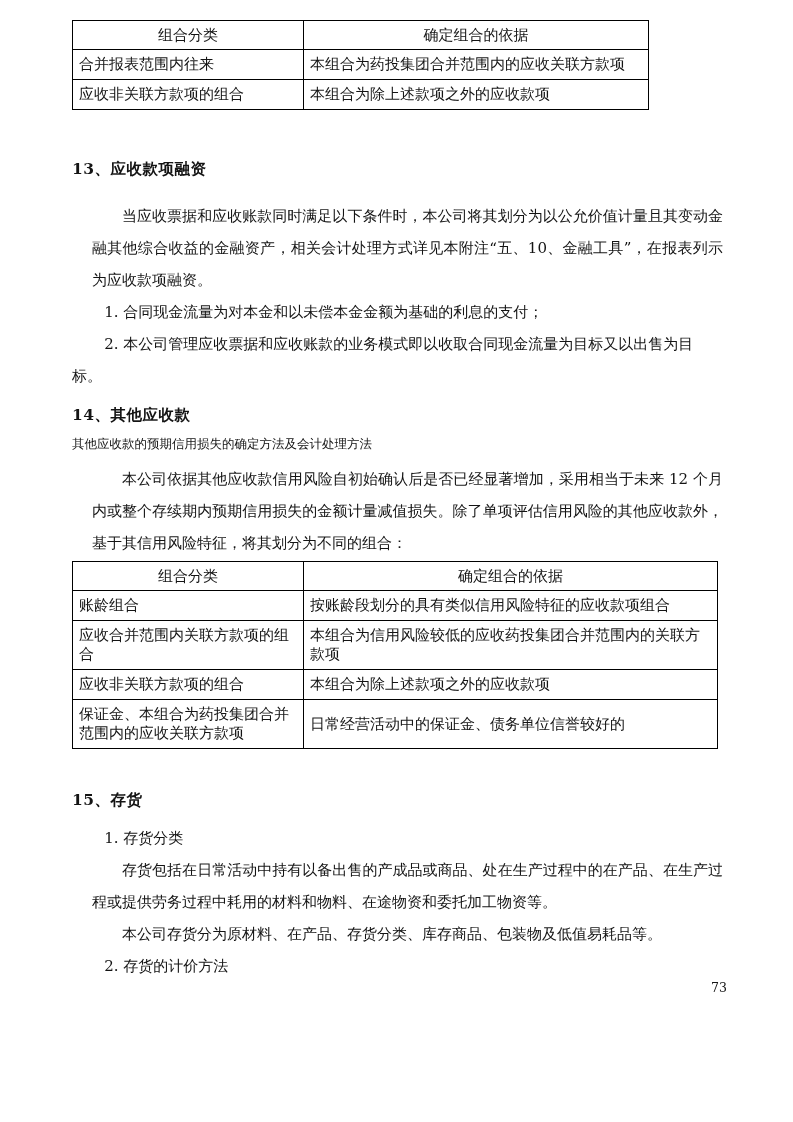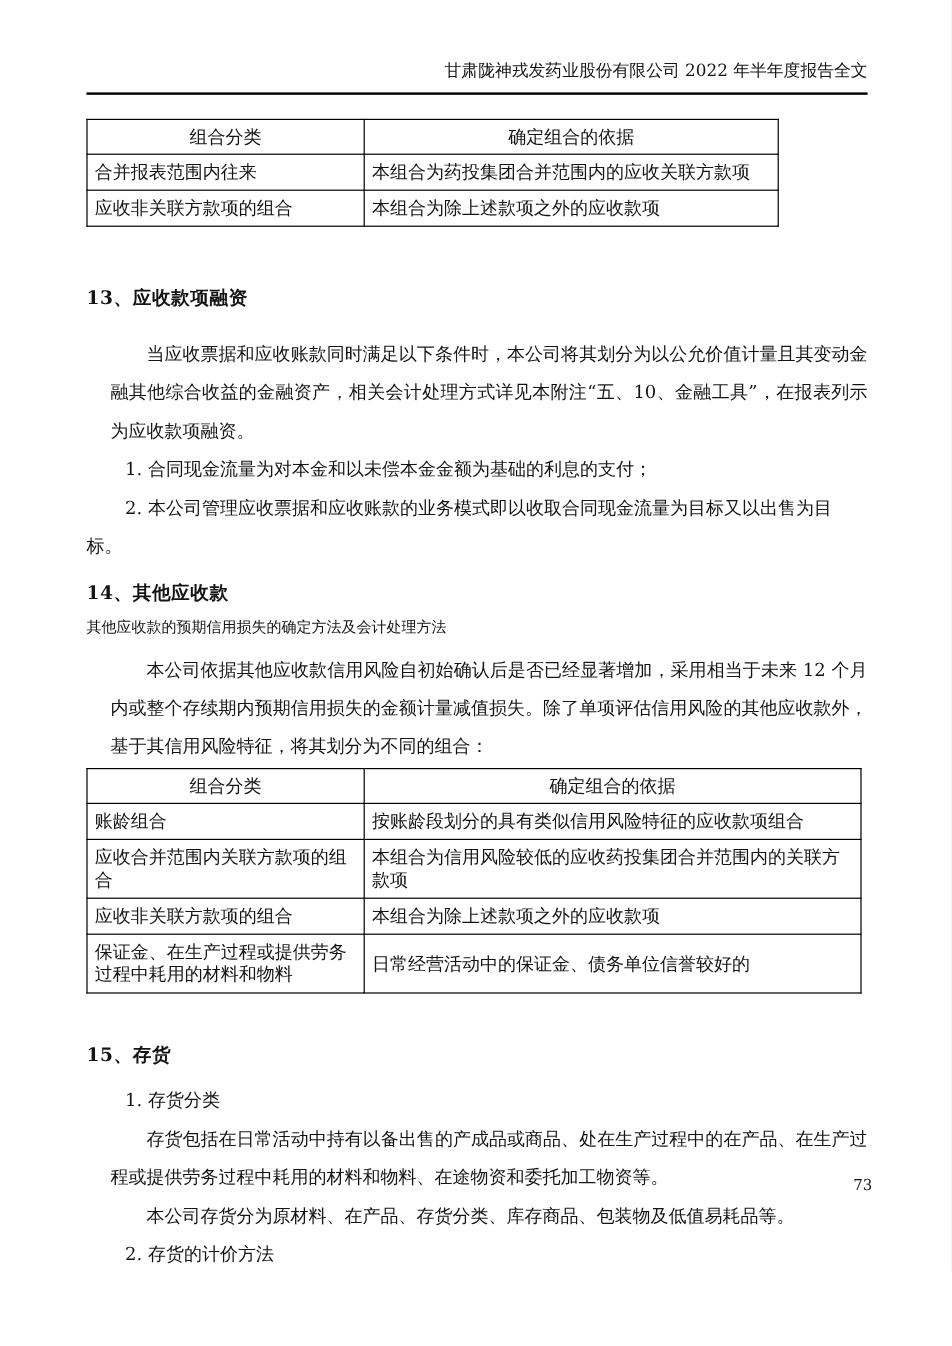--- a/index.html
+++ b/index.html
@@ -64,23 +64,20 @@
     font-size: 12.5px;
     line-height: 16px;
   }
 </style>
 </head>
 <body>
 
 <div class="page">
   <div class="content">
 
-    <div class="header">
-      <span>甘肃陇神戎发药业股份有限公司 2022 年半年度报告全文</span>
-    </div>
 
     <table class="t1">
       <colgroup>
           <col class="colA">
           <col>
         </colgroup>
       <thead>
         <tr>
           <th>组合分类</th>
           <th>确定组合的依据</th>
@@ -125,21 +122,21 @@
         </tr>
         <tr>
           <td>应收合并范围内关联方款项的组合</td>
           <td>本组合为信用风险较低的应收药投集团合并范围内的关联方款项</td>
         </tr>
         <tr>
           <td>应收非关联方款项的组合</td>
           <td>本组合为除上述款项之外的应收款项</td>
         </tr>
         <tr>
-          <td>保证金、在生产过程或提供劳务过程中耗用的材料和物料</td>
+          <td>保证金、本组合为药投集团合并范围内的应收关联方款项</td>
           <td>日常经营活动中的保证金、债务单位信誉较好的</td>
         </tr>
       </tbody>
     </table>
 
     <h2 class="sec h15">15、存货</h2>
     <p class="para li it15">1. 存货分类</p>
     <p class="para indent">存货包括在日常活动中持有以备出售的产成品或商品、处在生产过程中的在产品、在生产过程或提供劳务过程中耗用的材料和物料、在途物资和委托加工物资等。</p>
     <p class="para indent">本公司存货分为原材料、在产品、存货分类、库存商品、包装物及低值易耗品等。</p>
     <p class="para li">2. 存货的计价方法</p>

